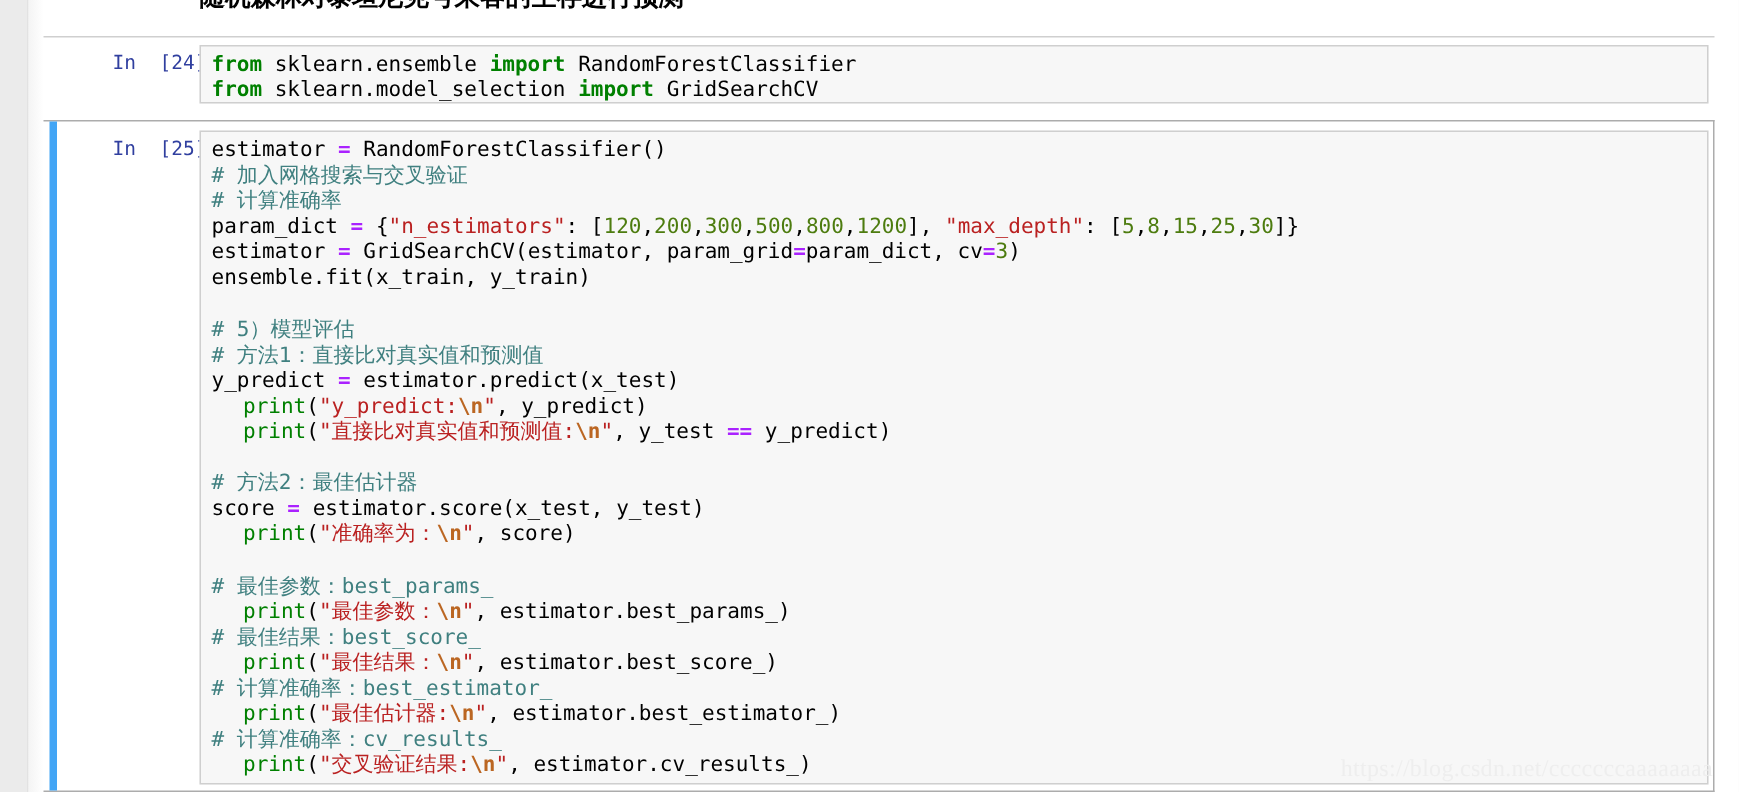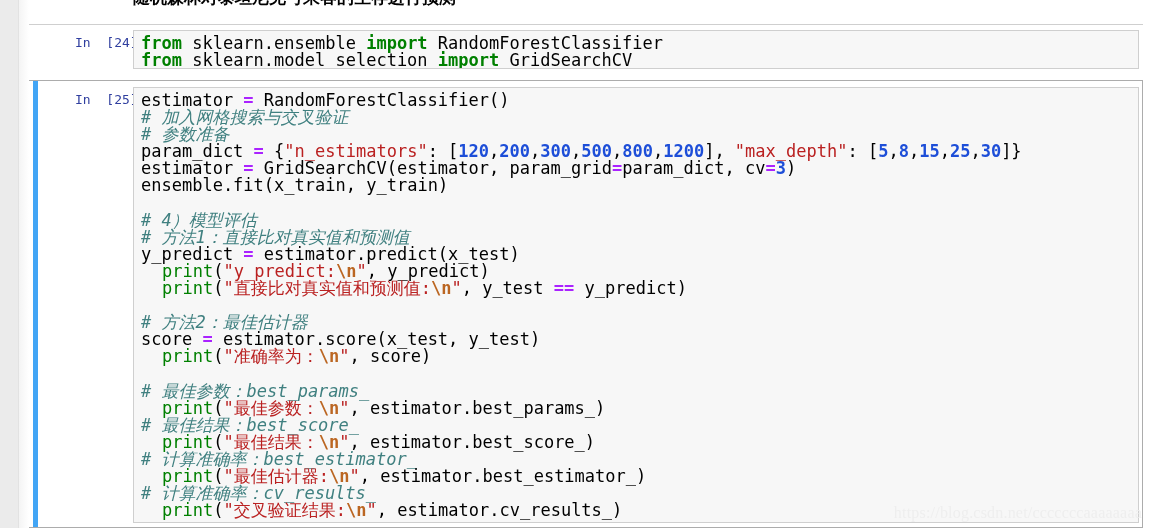--- a/index.html
+++ b/index.html
@@ -108,35 +108,35 @@
     top: 6px;
     width: 1006px;
     height: 436px;
   }
 
   .code {
     position: absolute;
     left: 7px;
     top: 4px;
     font-family: "DejaVu Sans Mono", monospace;
-    font-size: 17px;
+    font-size: 14px;
     line-height: 17.1px;
     color: #000000;
     white-space: pre;
   }
 
   
   .k  { color: #008000; font-weight: bold; }   
   .nb { color: #008000; margin-left: 21px; }                      
   .n  { color: #000000; }                      
   .op { color: #aa22ff; font-weight: bold; }   
   .s  { color: #ba2121; }                      
   .se { color: #bb6622; font-weight: bold; }   
-  .mi { color: #1d4ed8; font-weight: bold; }                      
-  .c  { color: #408080; font-style: italic; }  
+  .mi { color: #4d7c0f; }                      
+  .c  { color: #408080; }  
   .p  { color: #000000; }                      
 
   
   .watermark {
     position: absolute;
     right: 17px;
     bottom: 6px;
     font-family: Liberation Serif, serif;
     font-size: 16px;
     color: #eeeeee;
@@ -170,26 +170,26 @@
 <span class="k">from</span><span class="n"> sklearn.model_selection </span><span class="k">import</span><span class="n"> GridSearchCV</span></div>
     </div>
   </div>
 
   <div class="cell cell-25">
     <div class="select-bar"></div>
     <div class="prompt" style="left:46px; top:10px;">In  [25]:</div>
     <div class="input-area">
       <div class="code"><span class="n">estimator </span><span class="op">=</span><span class="n"> RandomForestClassifier</span><span class="p">()</span>
 <span class="c"># 加入网格搜索与交叉验证</span>
-<span class="c"># 参数准备</span>
+<span class="c"># 计算准确率</span>
 <span class="n">param_dict </span><span class="op">=</span><span class="p"> {</span><span class="s">"n_estimators"</span><span class="p">: [</span><span class="mi">120</span><span class="p">,</span><span class="mi">200</span><span class="p">,</span><span class="mi">300</span><span class="p">,</span><span class="mi">500</span><span class="p">,</span><span class="mi">800</span><span class="p">,</span><span class="mi">1200</span><span class="p">], </span><span class="s">"max_depth"</span><span class="p">: [</span><span class="mi">5</span><span class="p">,</span><span class="mi">8</span><span class="p">,</span><span class="mi">15</span><span class="p">,</span><span class="mi">25</span><span class="p">,</span><span class="mi">30</span><span class="p">]}</span>
 <span class="n">estimator </span><span class="op">=</span><span class="n"> GridSearchCV</span><span class="p">(</span><span class="n">estimator</span><span class="p">, </span><span class="n">param_grid</span><span class="op">=</span><span class="n">param_dict</span><span class="p">, </span><span class="n">cv</span><span class="op">=</span><span class="mi">3</span><span class="p">)</span>
 <span class="n">ensemble.fit</span><span class="p">(</span><span class="n">x_train</span><span class="p">, </span><span class="n">y_train</span><span class="p">)</span>
 
-<span class="c"># 4）模型评估</span>
+<span class="c"># 5）模型评估</span>
 <span class="c"># 方法1：直接比对真实值和预测值</span>
 <span class="n">y_predict </span><span class="op">=</span><span class="n"> estimator.predict</span><span class="p">(</span><span class="n">x_test</span><span class="p">)</span>
 <span class="nb">print</span><span class="p">(</span><span class="s">"y_predict:</span><span class="se">\n</span><span class="s">"</span><span class="p">, </span><span class="n">y_predict</span><span class="p">)</span>
 <span class="nb">print</span><span class="p">(</span><span class="s">"直接比对真实值和预测值:</span><span class="se">\n</span><span class="s">"</span><span class="p">, </span><span class="n">y_test </span><span class="op">==</span><span class="n"> y_predict</span><span class="p">)</span>
 
 <span class="c"># 方法2：最佳估计器</span>
 <span class="n">score </span><span class="op">=</span><span class="n"> estimator.score</span><span class="p">(</span><span class="n">x_test</span><span class="p">, </span><span class="n">y_test</span><span class="p">)</span>
 <span class="nb">print</span><span class="p">(</span><span class="s">"准确率为：</span><span class="se">\n</span><span class="s">"</span><span class="p">, </span><span class="n">score</span><span class="p">)</span>
 
 <span class="c"># 最佳参数：best_params_</span>

